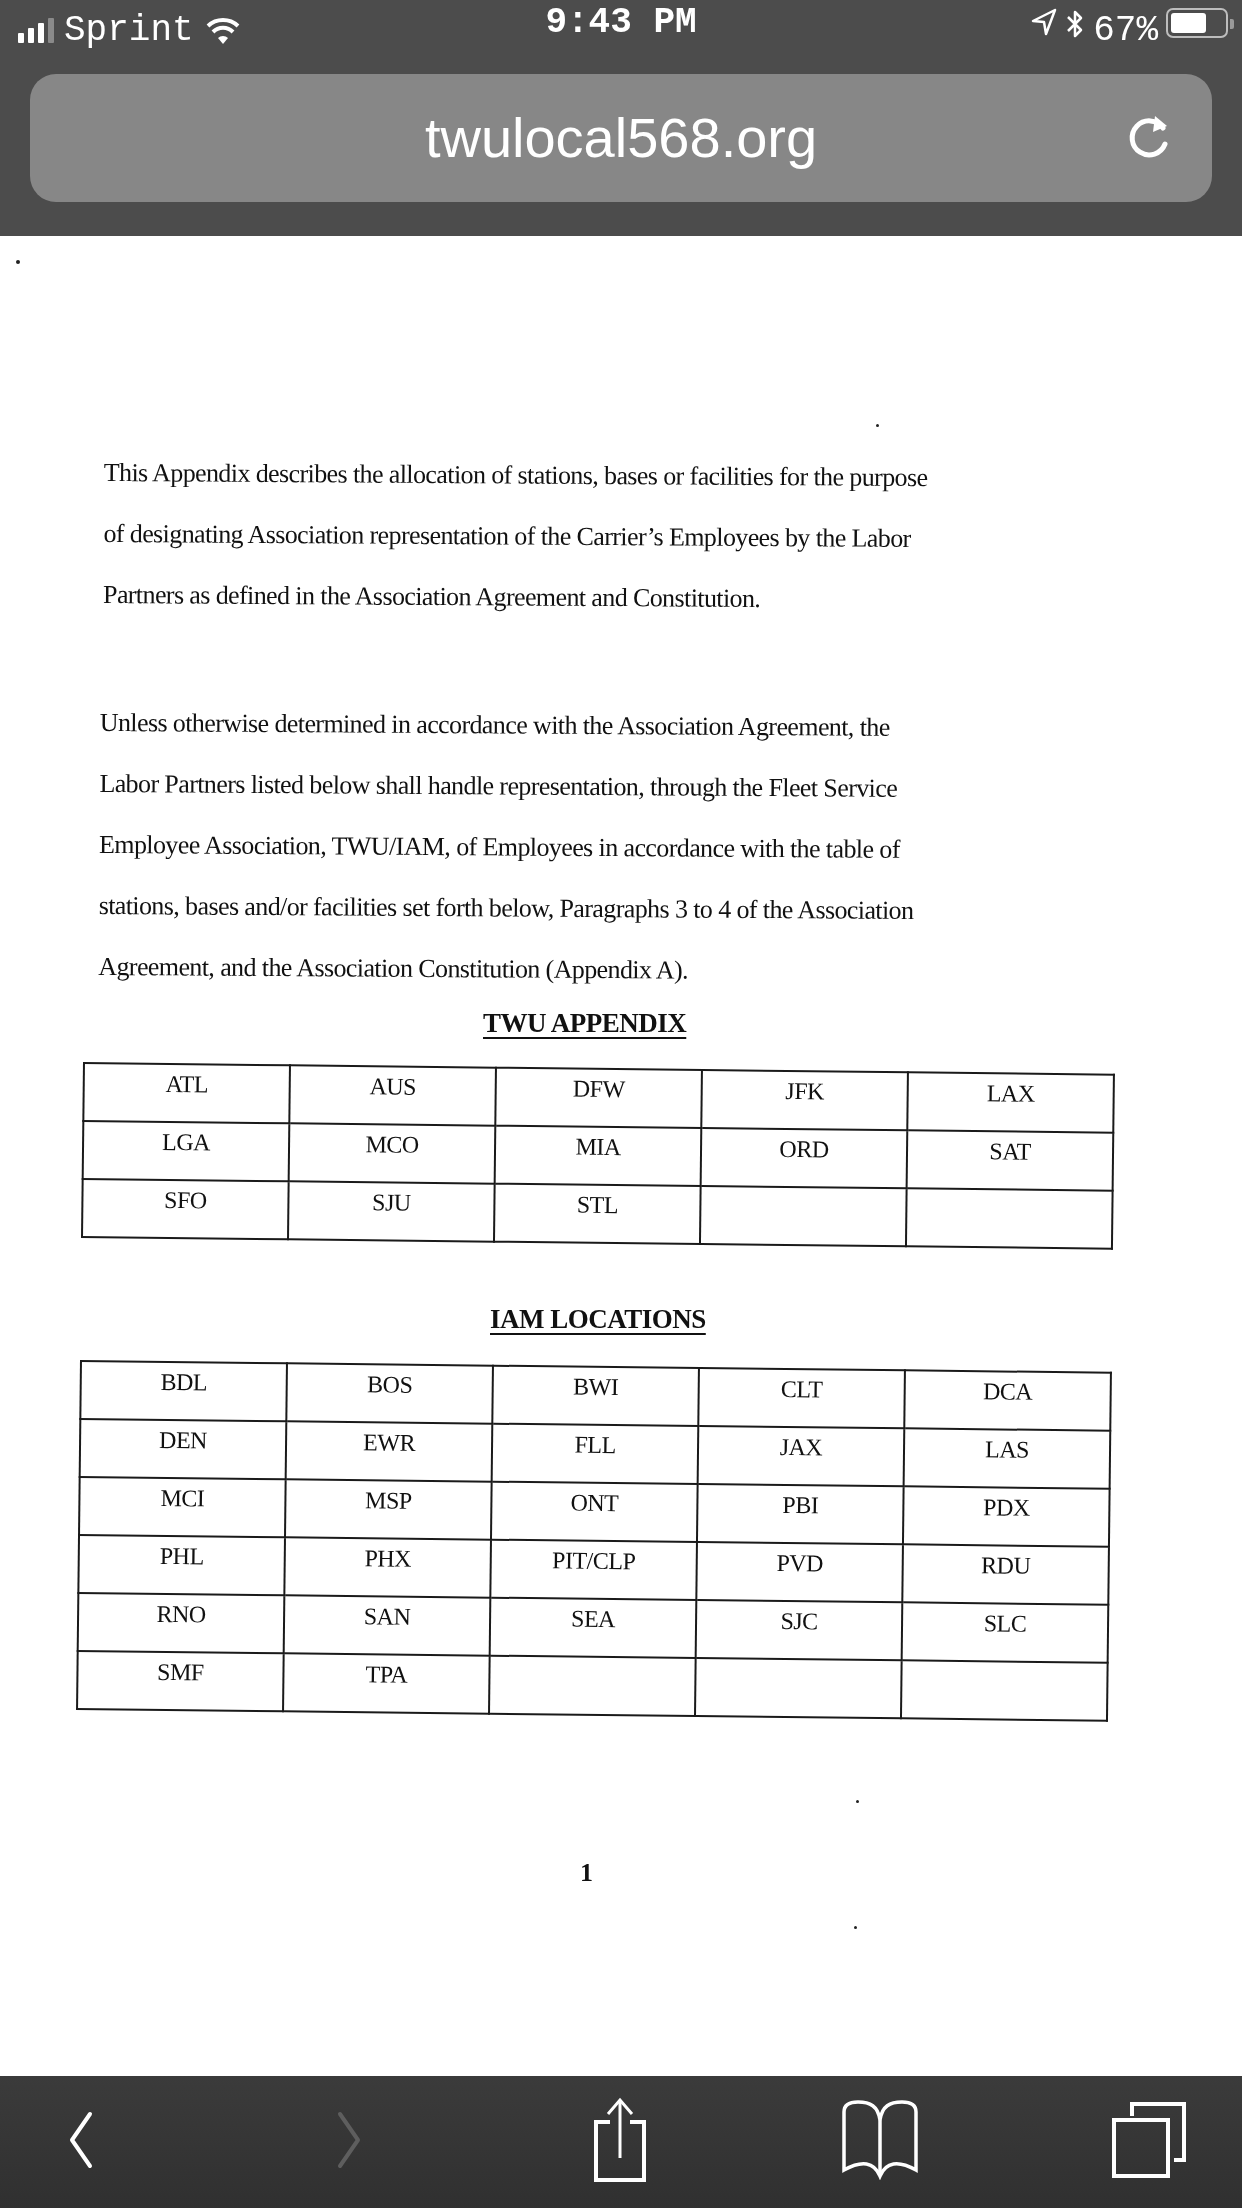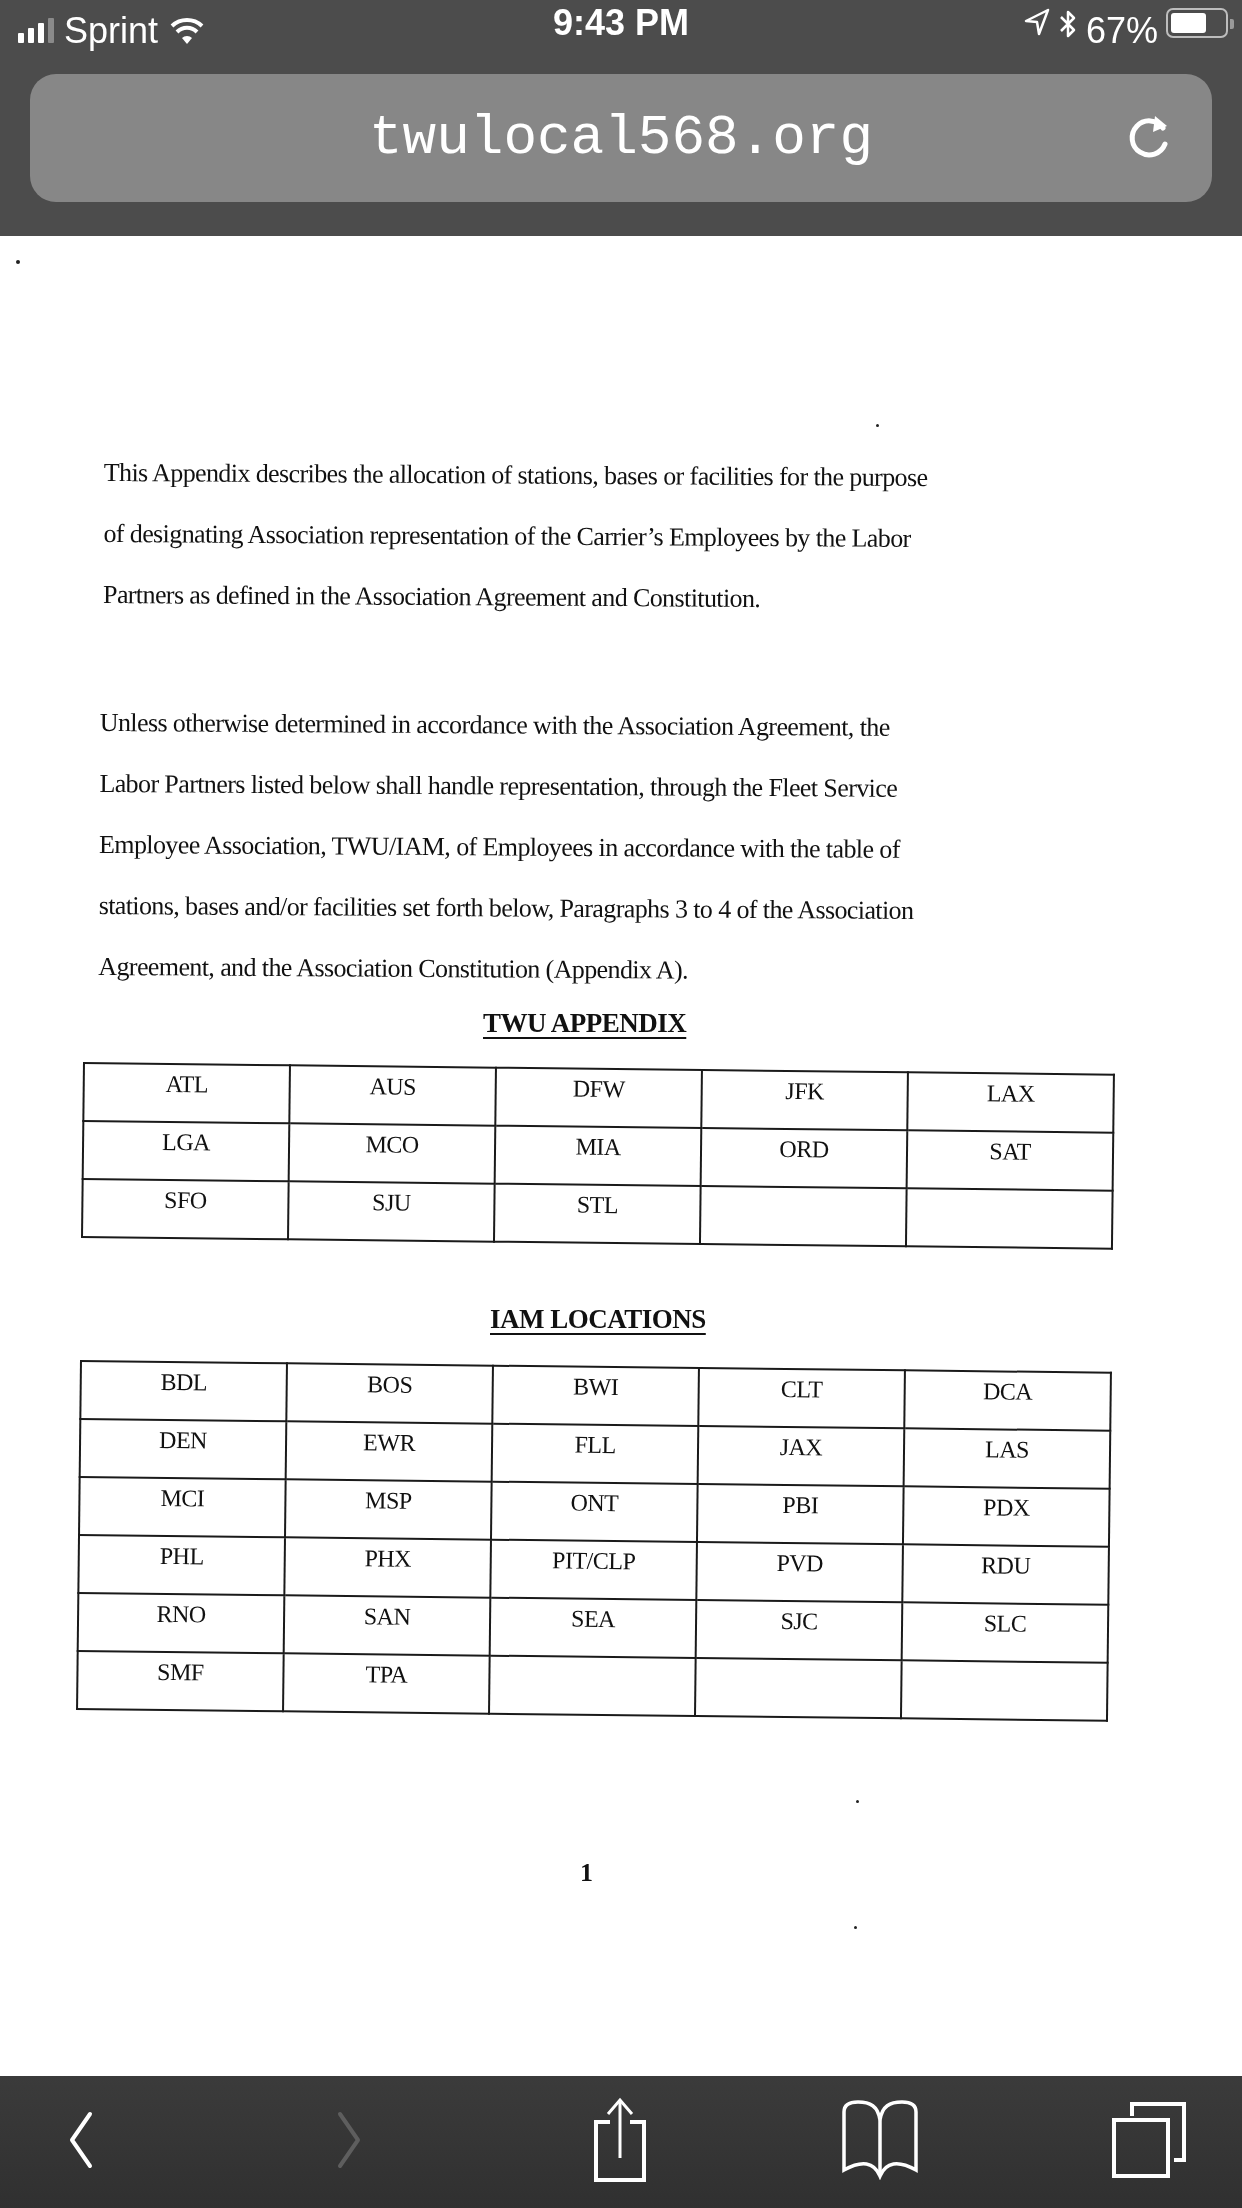--- a/index.html
+++ b/index.html
@@ -6,41 +6,41 @@
     html, body { width: 1242px; height: 2208px; overflow: hidden; background: #ffffff; }
     body { position: relative; font-family: "Liberation Sans", sans-serif; }
 
     
     .top-chrome {
       position: absolute; left: 0; top: 0; width: 1242px; height: 236px;
       background: #4c4c4c;
     }
     .status-bar {
       position: absolute; left: 0; top: 0; width: 1242px; height: 62px;
-      color: #ffffff; font-family: Liberation Sans, sans-serif;
+      color: #ffffff; font-family: Liberation Mono, monospace;
     }
     .status-left { position: absolute; left: 18px; top: 8px; display: flex; align-items: center; height: 46px; }
     .signal { display: flex; align-items: flex-end; gap: 4px; height: 24px; margin-right: 10px; }
     .signal span { display: block; width: 6px; background: #ffffff; border-radius: 1px; }
     .signal span.dim { background: #8a8a8a; }
     .carrier { font-size: 36px; line-height: 46px; margin-right: 12px; }
     .wifi svg { display: block; }
     .status-time {
       position: absolute; left: 0; right: 0; top: 0; text-align: center;
       font-size: 36px; line-height: 46px; font-weight: bold;
     }
     .status-right { position: absolute; right: 14px; top: 8px; display: flex; height: 46px; gap: 8px; }
     .battery-pct { font-size: 36px; line-height: 46px; }
     .battery { position: relative; width: 62px; height: 30px; border: 2px solid #bdbdbd; border-radius: 7px; padding: 3px; }
     .battery .fill { width: 67%; height: 100%; background: #ffffff; border-radius: 3px; }
     .battery .nub { position: absolute; right: -8px; top: 9px; width: 4px; height: 10px; background: #9a9a9a; border-radius: 0 2px 2px 0; }
 
     .url-bar {
       position: absolute; left: 30px; top: 74px; width: 1182px; height: 128px;
-      background: #878787; border-radius: 26px; font-family: Liberation Mono, monospace;
+      background: #878787; border-radius: 26px;
     }
     .url-text {
       position: absolute; left: 0; right: 0; top: 0; height: 128px; line-height: 128px;
       text-align: center; color: #ffffff; font-size: 56px;
     }
     .reload-btn { position: absolute; right: 32px; top: 34px; width: 60px; height: 60px; display: flex; align-items: center; justify-content: center; }
 
     
     .doc {
       position: absolute; left: 0; top: 236px; width: 1242px; height: 1840px;

